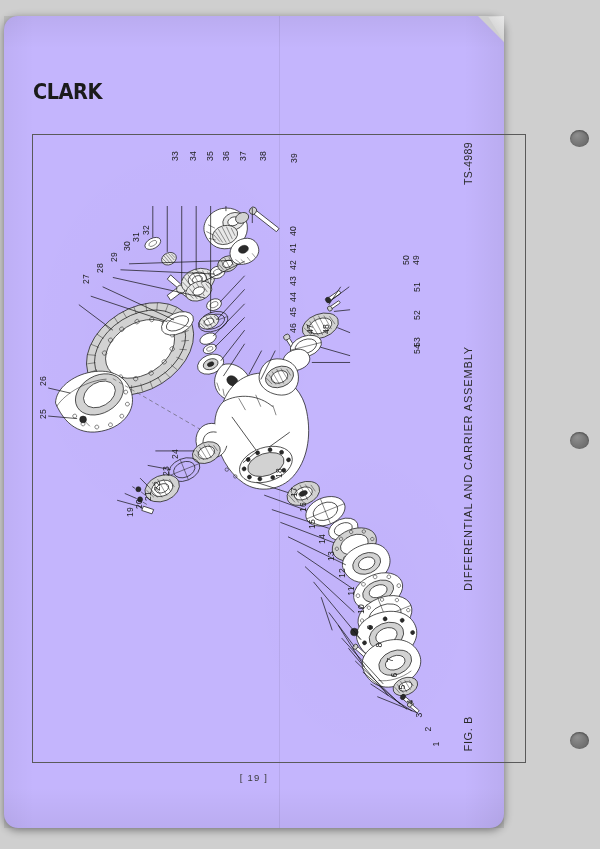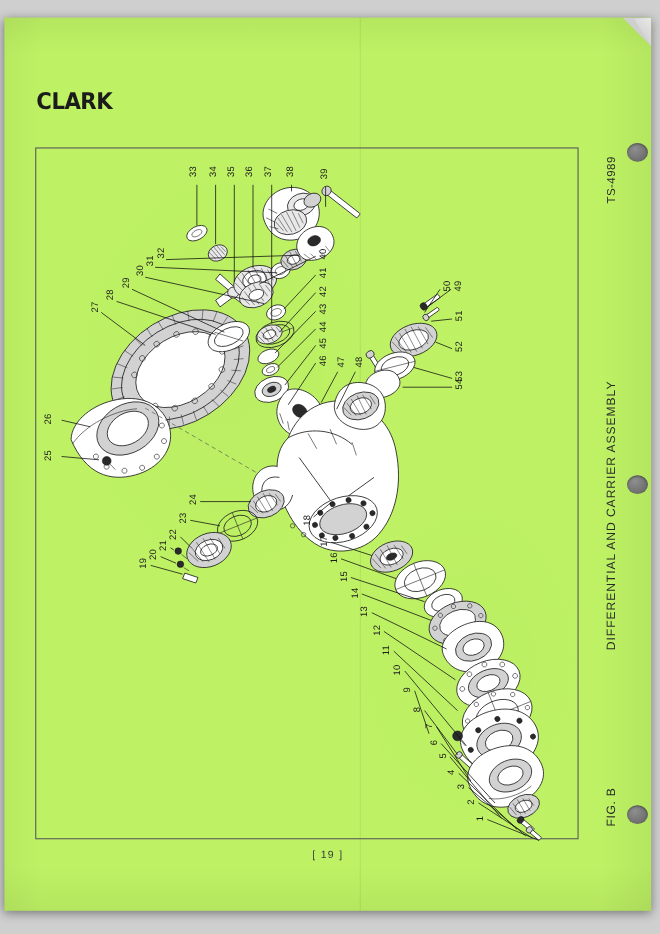--- a/index.html
+++ b/index.html
@@ -3,23 +3,24 @@
 <meta charset="utf-8">
 <style>
   html,body{margin:0;padding:0;}
   body{
     width:600px;height:849px;overflow:hidden;position:relative;
     background:#cfcfcf;
     font-family:"Liberation Sans", sans-serif;
   }
   
   #page-sheet{
-    position:absolute;left:4px;top:16px;width:588px;height:812px;
-    background:#bef264;
+    position:absolute;left:4px;top:16px;width:500px;height:812px;
+    background:#c4b5fd;
     box-shadow:0 2px 9px rgba(0,0,0,.45);
+    border-radius:14px;
   }
   
   #scan-tint{
     position:absolute;inset:0;pointer-events:none;
     background:
       linear-gradient(90deg,rgba(0,0,0,.035) 0%,rgba(0,0,0,0) 6%,rgba(0,0,0,0) 92%,rgba(0,0,0,.05) 100%),
       linear-gradient(180deg,rgba(0,0,0,.05) 0%,rgba(0,0,0,0) 4%,rgba(0,0,0,0) 95%,rgba(0,0,0,.05) 100%),
       radial-gradient(ellipse 220px 300px at 34% 40%,rgba(0,0,0,.018),rgba(0,0,0,0) 70%),
       radial-gradient(ellipse 170px 240px at 72% 72%,rgba(0,0,0,.015),rgba(0,0,0,0) 70%);
   }

